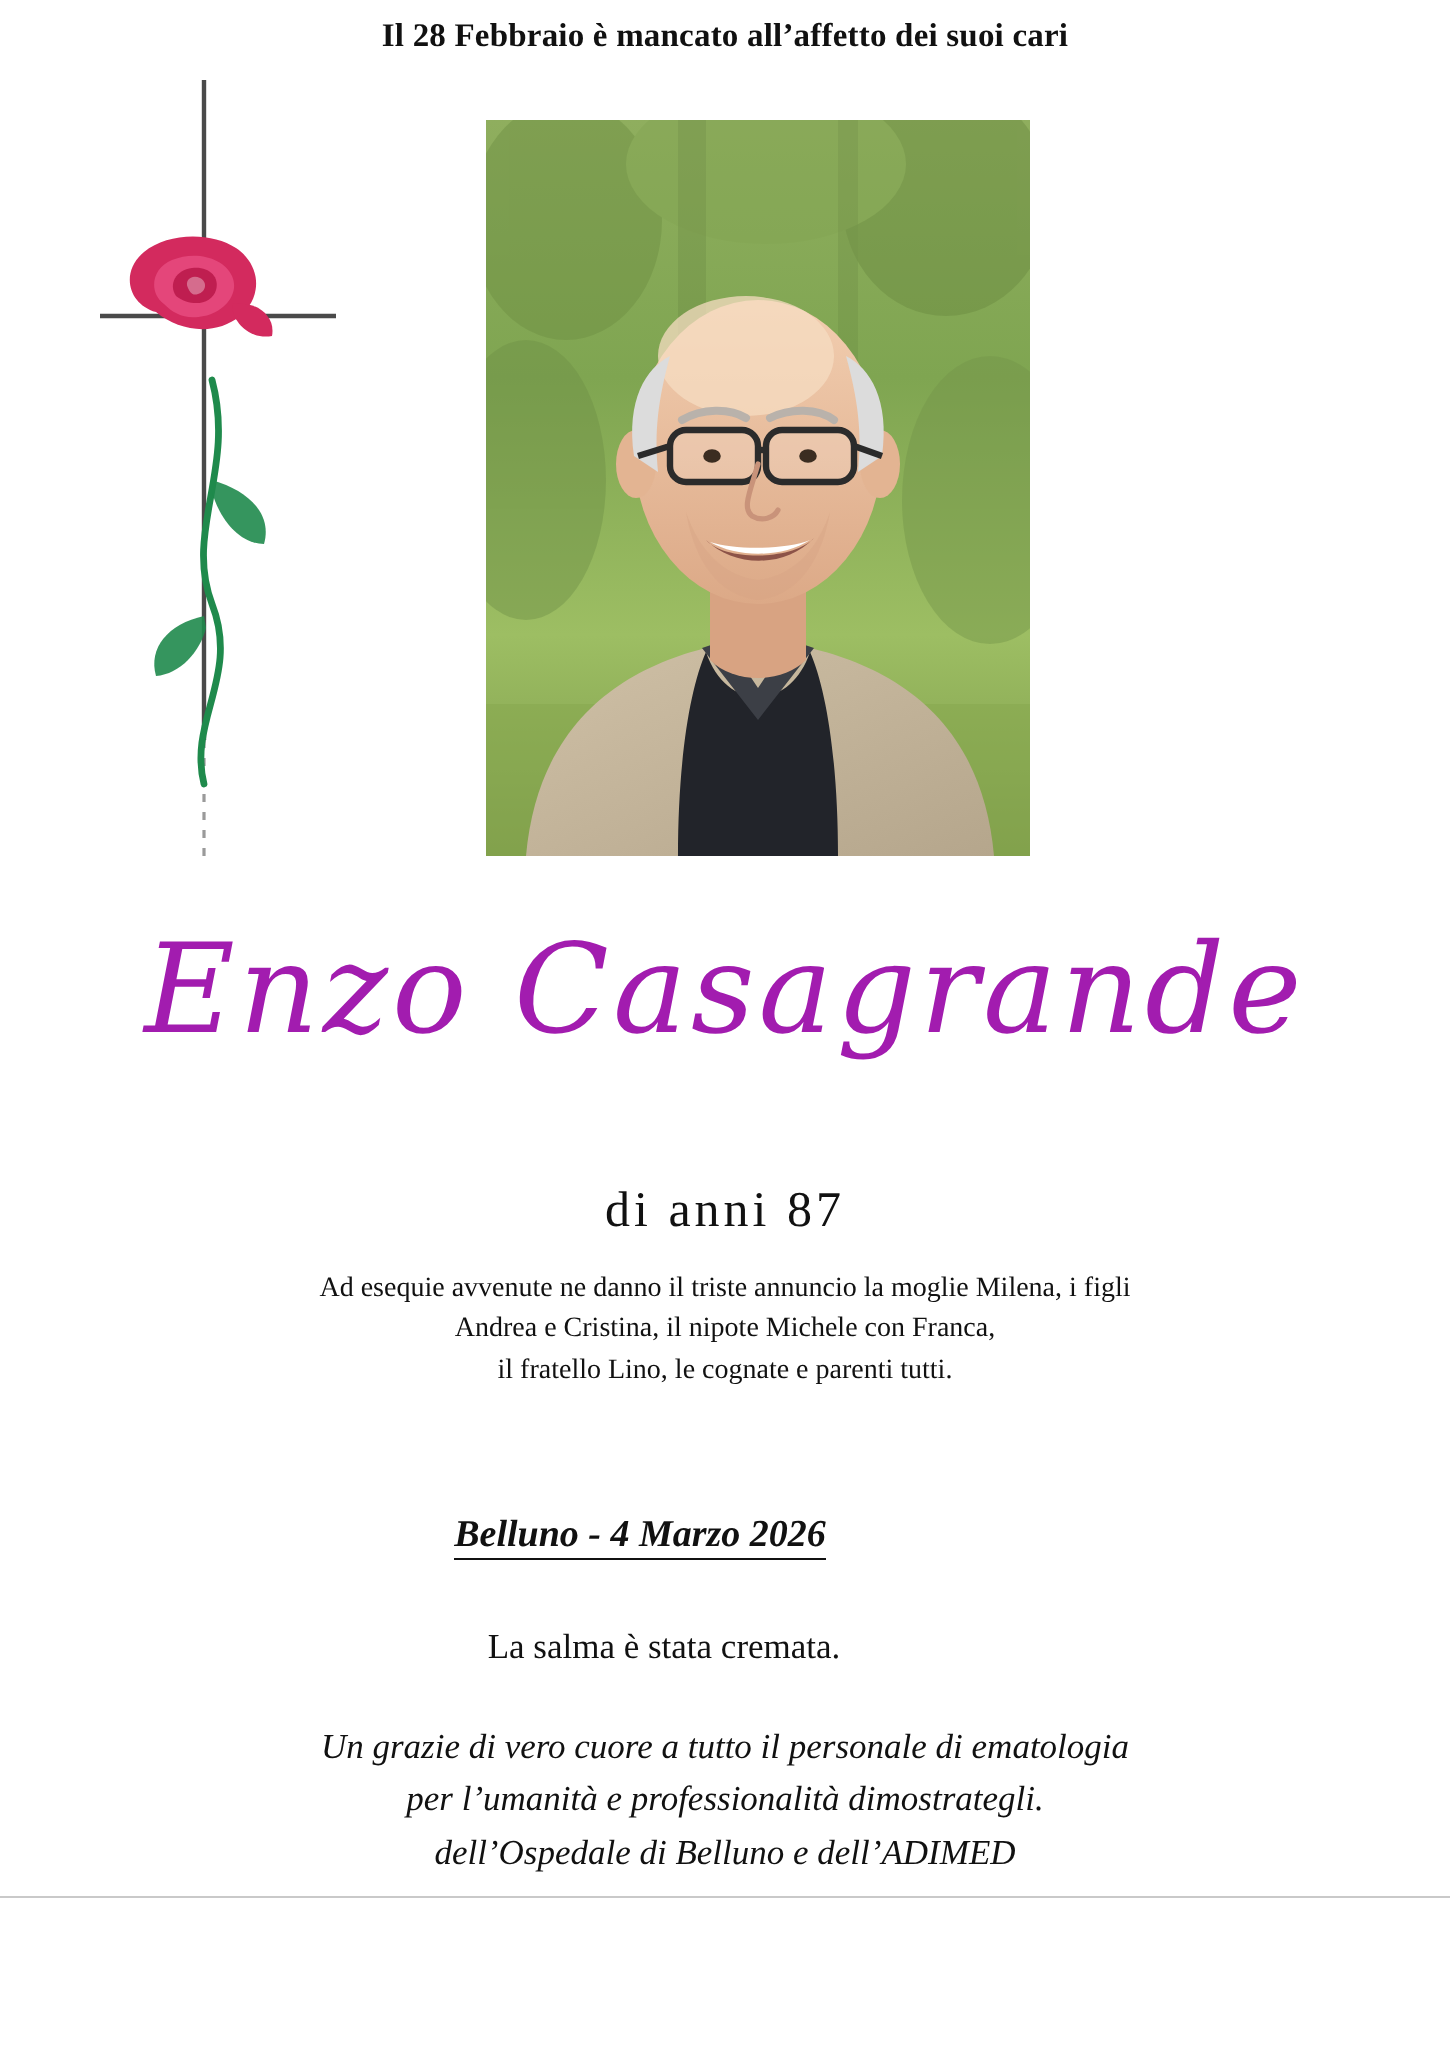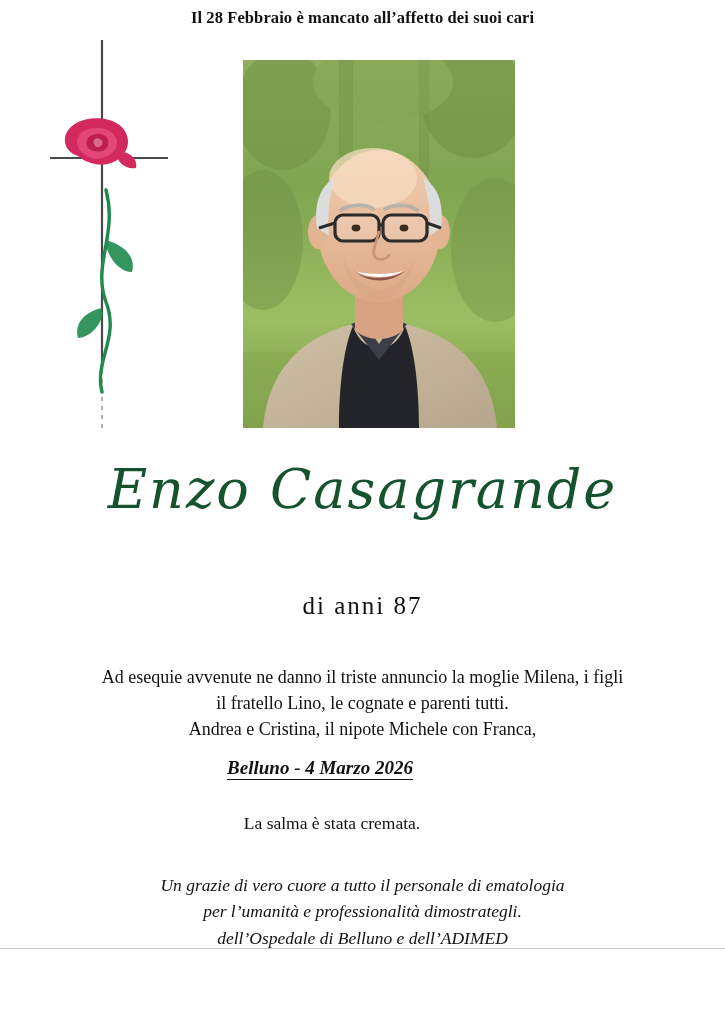--- a/index.html
+++ b/index.html
@@ -62,48 +62,48 @@
 
   
   .deceased-name {
     position: absolute;
     top: 462px;
     left: 0;
     width: 725px;
     text-align: center;
     font-family: "DejaVu Serif", serif;
     font-style: italic;
-    font-size: 54px;
+    font-size: 62px;
     line-height: 1.05;
     letter-spacing: 2px;
-    color: #14532d;
+    color: #a21caf;
     white-space: nowrap;
   }
 
   .age-line {
     position: absolute;
     top: 592px;
     left: 0;
     width: 725px;
     text-align: center;
     font-family: "Liberation Serif", serif;
     font-size: 25px;
     letter-spacing: 2px;
     color: #111111;
   }
 
   
   .announcement {
     position: absolute;
-    top: 664px;
+    top: 635px;
     left: 50px;
     width: 625px;
     text-align: center;
     font-family: "Liberation Serif", serif;
-    font-size: 18px;
+    font-size: 14px;
     line-height: 1.45;
     color: #111111;
   }
   .announcement div { white-space: nowrap; }
 
   .place-date {
     position: absolute;
     top: 757px;
     left: 0;
     width: 640px;
@@ -134,21 +134,20 @@
     position: absolute;
     top: 860px;
     left: 50px;
     width: 625px;
     text-align: center;
     font-family: "Liberation Serif", serif;
     font-style: italic;
     font-size: 17.5px;
     line-height: 1.5;
     color: #111111;
-    margin-top: 12px;
   }
   .thanks div { white-space: nowrap; }
 
   
   .footer-rule {
     position: absolute;
     left: 0;
     top: 948px;
     width: 725px;
     height: 1px;
@@ -263,22 +262,22 @@
       <path d="M100 196 C 106 214, 118 228, 136 230 C 154 228, 166 214, 172 196 C 168 220, 156 238, 136 240 C 116 238, 104 220, 100 196 Z" fill="#d7a485" opacity="0.45"></path>
     </svg>
   </div>
 
   <div class="deceased-name">Enzo  Casagrande</div>
 
   <div class="age-line">di anni 87</div>
 
   <div class="announcement">
     <div>Ad esequie avvenute ne danno il triste annuncio la moglie Milena, i figli</div>
+    <div>Andrea e Cristina, il nipote Michele con Franca,</div>
     <div>il fratello Lino, le cognate e parenti tutti.</div>
-    <div>Andrea e Cristina, il nipote Michele con Franca,</div>
   </div>
 
   <div class="place-date">
     <span>Belluno - 4 Marzo 2026</span>
   </div>
 
   <div class="cremation">La salma è stata cremata.</div>
 
   <div class="thanks">
     <div>Un grazie di vero cuore a tutto il personale di ematologia</div>

